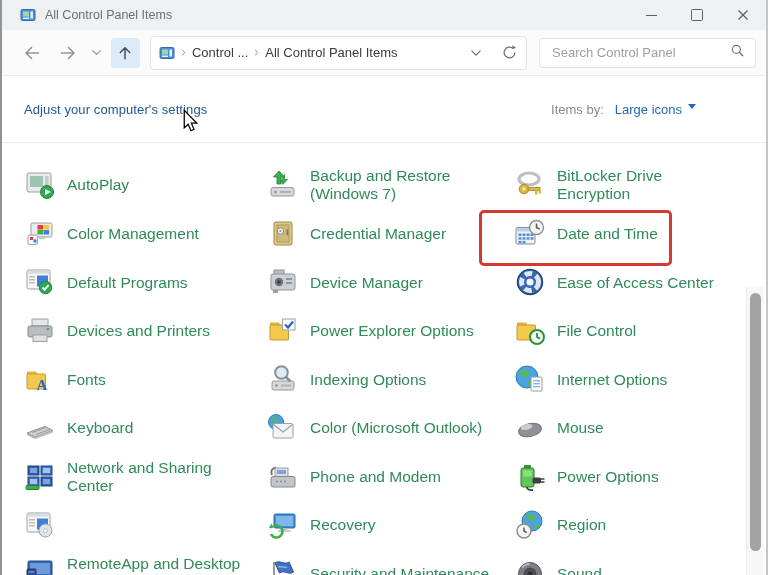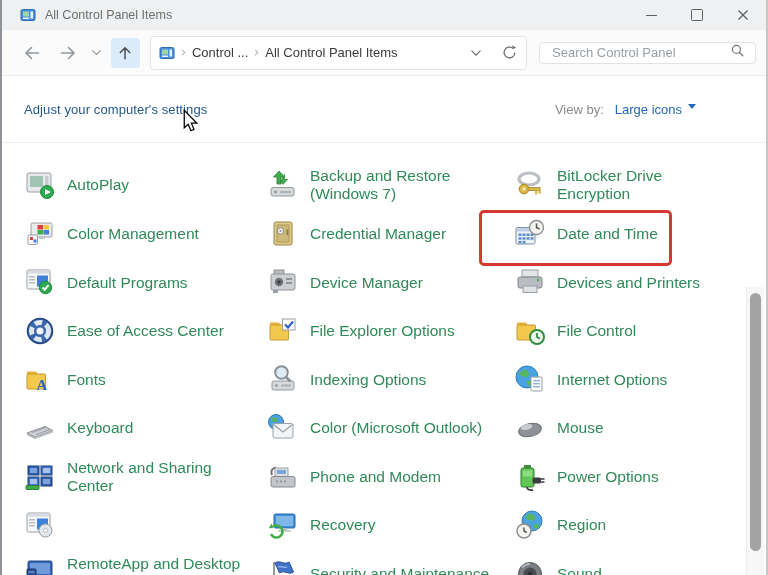--- a/index.html
+++ b/index.html
@@ -20,21 +20,21 @@
   
   .navbar{height:46px;flex:0 0 46px;background:#fbfbfc;border-bottom:1px solid #ececec;
           display:flex;align-items:center;padding:0 10px 0 20px;box-sizing:border-box;}
   .navbtn{color:#8f979e;display:flex;align-items:center;justify-content:center;}
   .upbtn{width:30px;height:30px;background:#dcebf9;border-radius:4px;color:#4a5056;margin-left:8px;}
   .addrbar{margin-left:10px;width:390px;height:34px;border:1px solid #e3e3e6;border-radius:4px;background:#fff;
            display:flex;align-items:center;padding:0 8px;box-sizing:border-box;}
   .addrbar .crumbtxt{font-size:13px;color:#3b3b3b;white-space:nowrap;}
   .sep{color:#8a8a8a;display:flex;align-items:center;margin:0 4px;}
   .addr-right{margin-left:auto;display:flex;align-items:center;color:#6e6e6e;}
-  .searchbox{margin-left:12px;flex:1;height:22px;border:1px solid #e3e3e6;border-radius:4px;background:#fff;
+  .searchbox{margin-left:12px;flex:1;height:30px;border:1px solid #e3e3e6;border-radius:4px;background:#fff;
              display:flex;align-items:center;padding:0 10px;box-sizing:border-box;}
   .searchbox input{border:none;outline:none;flex:1;font-size:13px;color:#3b3b3b;background:transparent;
                    font-family:"Liberation Sans", sans-serif;}
   .searchbox input::placeholder{color:#9aa0a6;opacity:1;}
   .searchbox .mag{color:#6e7378;}
 
   
   .header{height:67px;flex:0 0 67px;display:flex;align-items:center;
           padding:0 70px 0 22px;border-bottom:1px solid #ececec;box-sizing:border-box;background:#fff;}
   .header h1{font-size:13px;font-weight:400;color:#24588f;margin:0;letter-spacing:.1px;}
@@ -372,21 +372,21 @@
             <circle cx="8.5" cy="8.5" r="5.3" fill="none" stroke="currentColor" stroke-width="1.6"></circle>
             <path d="M12.6 12.6 L17 17" stroke="currentColor" stroke-width="1.8" stroke-linecap="round"></path>
           </svg>
       </span>
     </div>
   </div>
 
   <div class="header">
     <h1>Adjust your computer's settings</h1>
     <div class="viewby">
-      <span class="vb-label">View by:</span>
+      <span class="vb-label">Items by:</span>
       <span class="vb-value">
         <span>Large icons</span>
         <span class="caret-down"></span>
       </span>
     </div>
   </div>
 
   <div class="content">
     <div class="grid">
 
@@ -435,36 +435,36 @@
           <span class="lbl">Default Programs</span>
         </div>
       <div class="item">
           <svg class="ic">
             <use href="#i-devicemgr"></use>
           </svg>
           <span class="lbl">Device Manager</span>
         </div>
       <div class="item">
           <svg class="ic">
+            <use href="#i-easeaccess"></use>
+          </svg>
+          <span class="lbl">Ease of Access Center</span>
+        </div>
+
+      <div class="item">
+          <svg class="ic">
             <use href="#i-printers"></use>
           </svg>
           <span class="lbl">Devices and Printers</span>
         </div>
-
-      <div class="item">
-          <svg class="ic">
-            <use href="#i-easeaccess"></use>
-          </svg>
-          <span class="lbl">Ease of Access Center</span>
-        </div>
       <div class="item">
           <svg class="ic">
             <use href="#i-fileexp"></use>
           </svg>
-          <span class="lbl">File Explorer Options</span>
+          <span class="lbl">Power Explorer Options</span>
         </div>
       <div class="item">
           <svg class="ic">
             <use href="#i-filehist"></use>
           </svg>
           <span class="lbl">File Control</span>
         </div>
 
       <div class="item">
           <svg class="ic">

